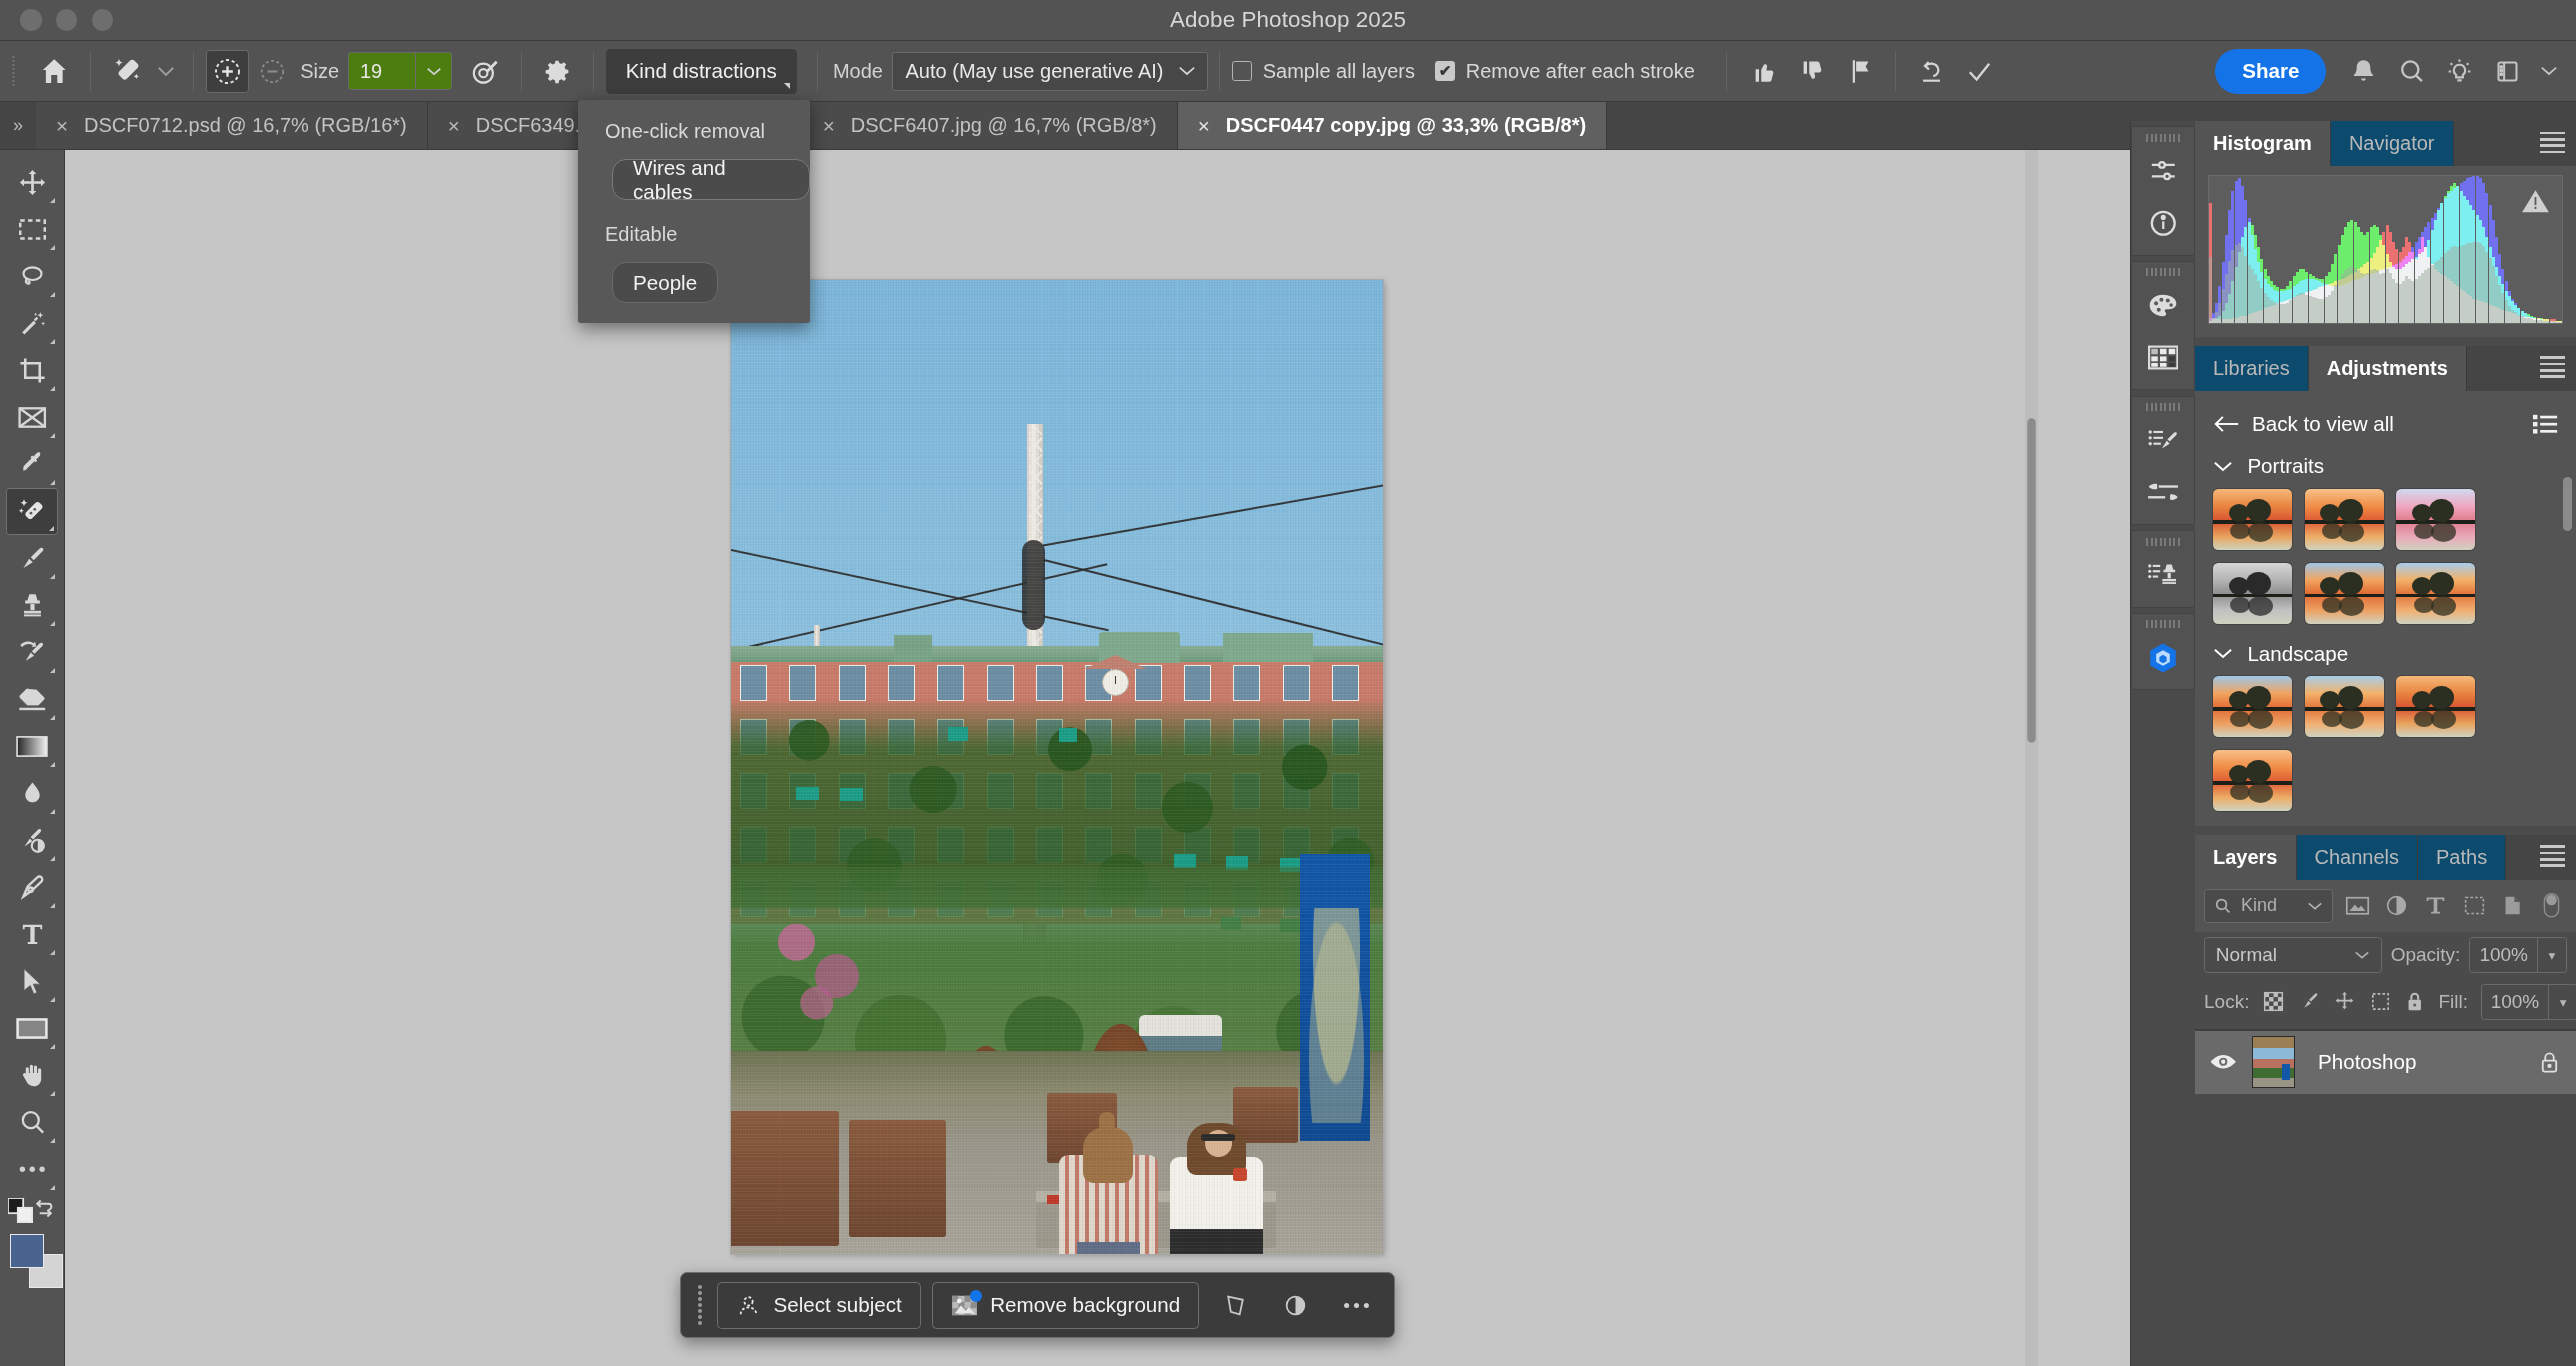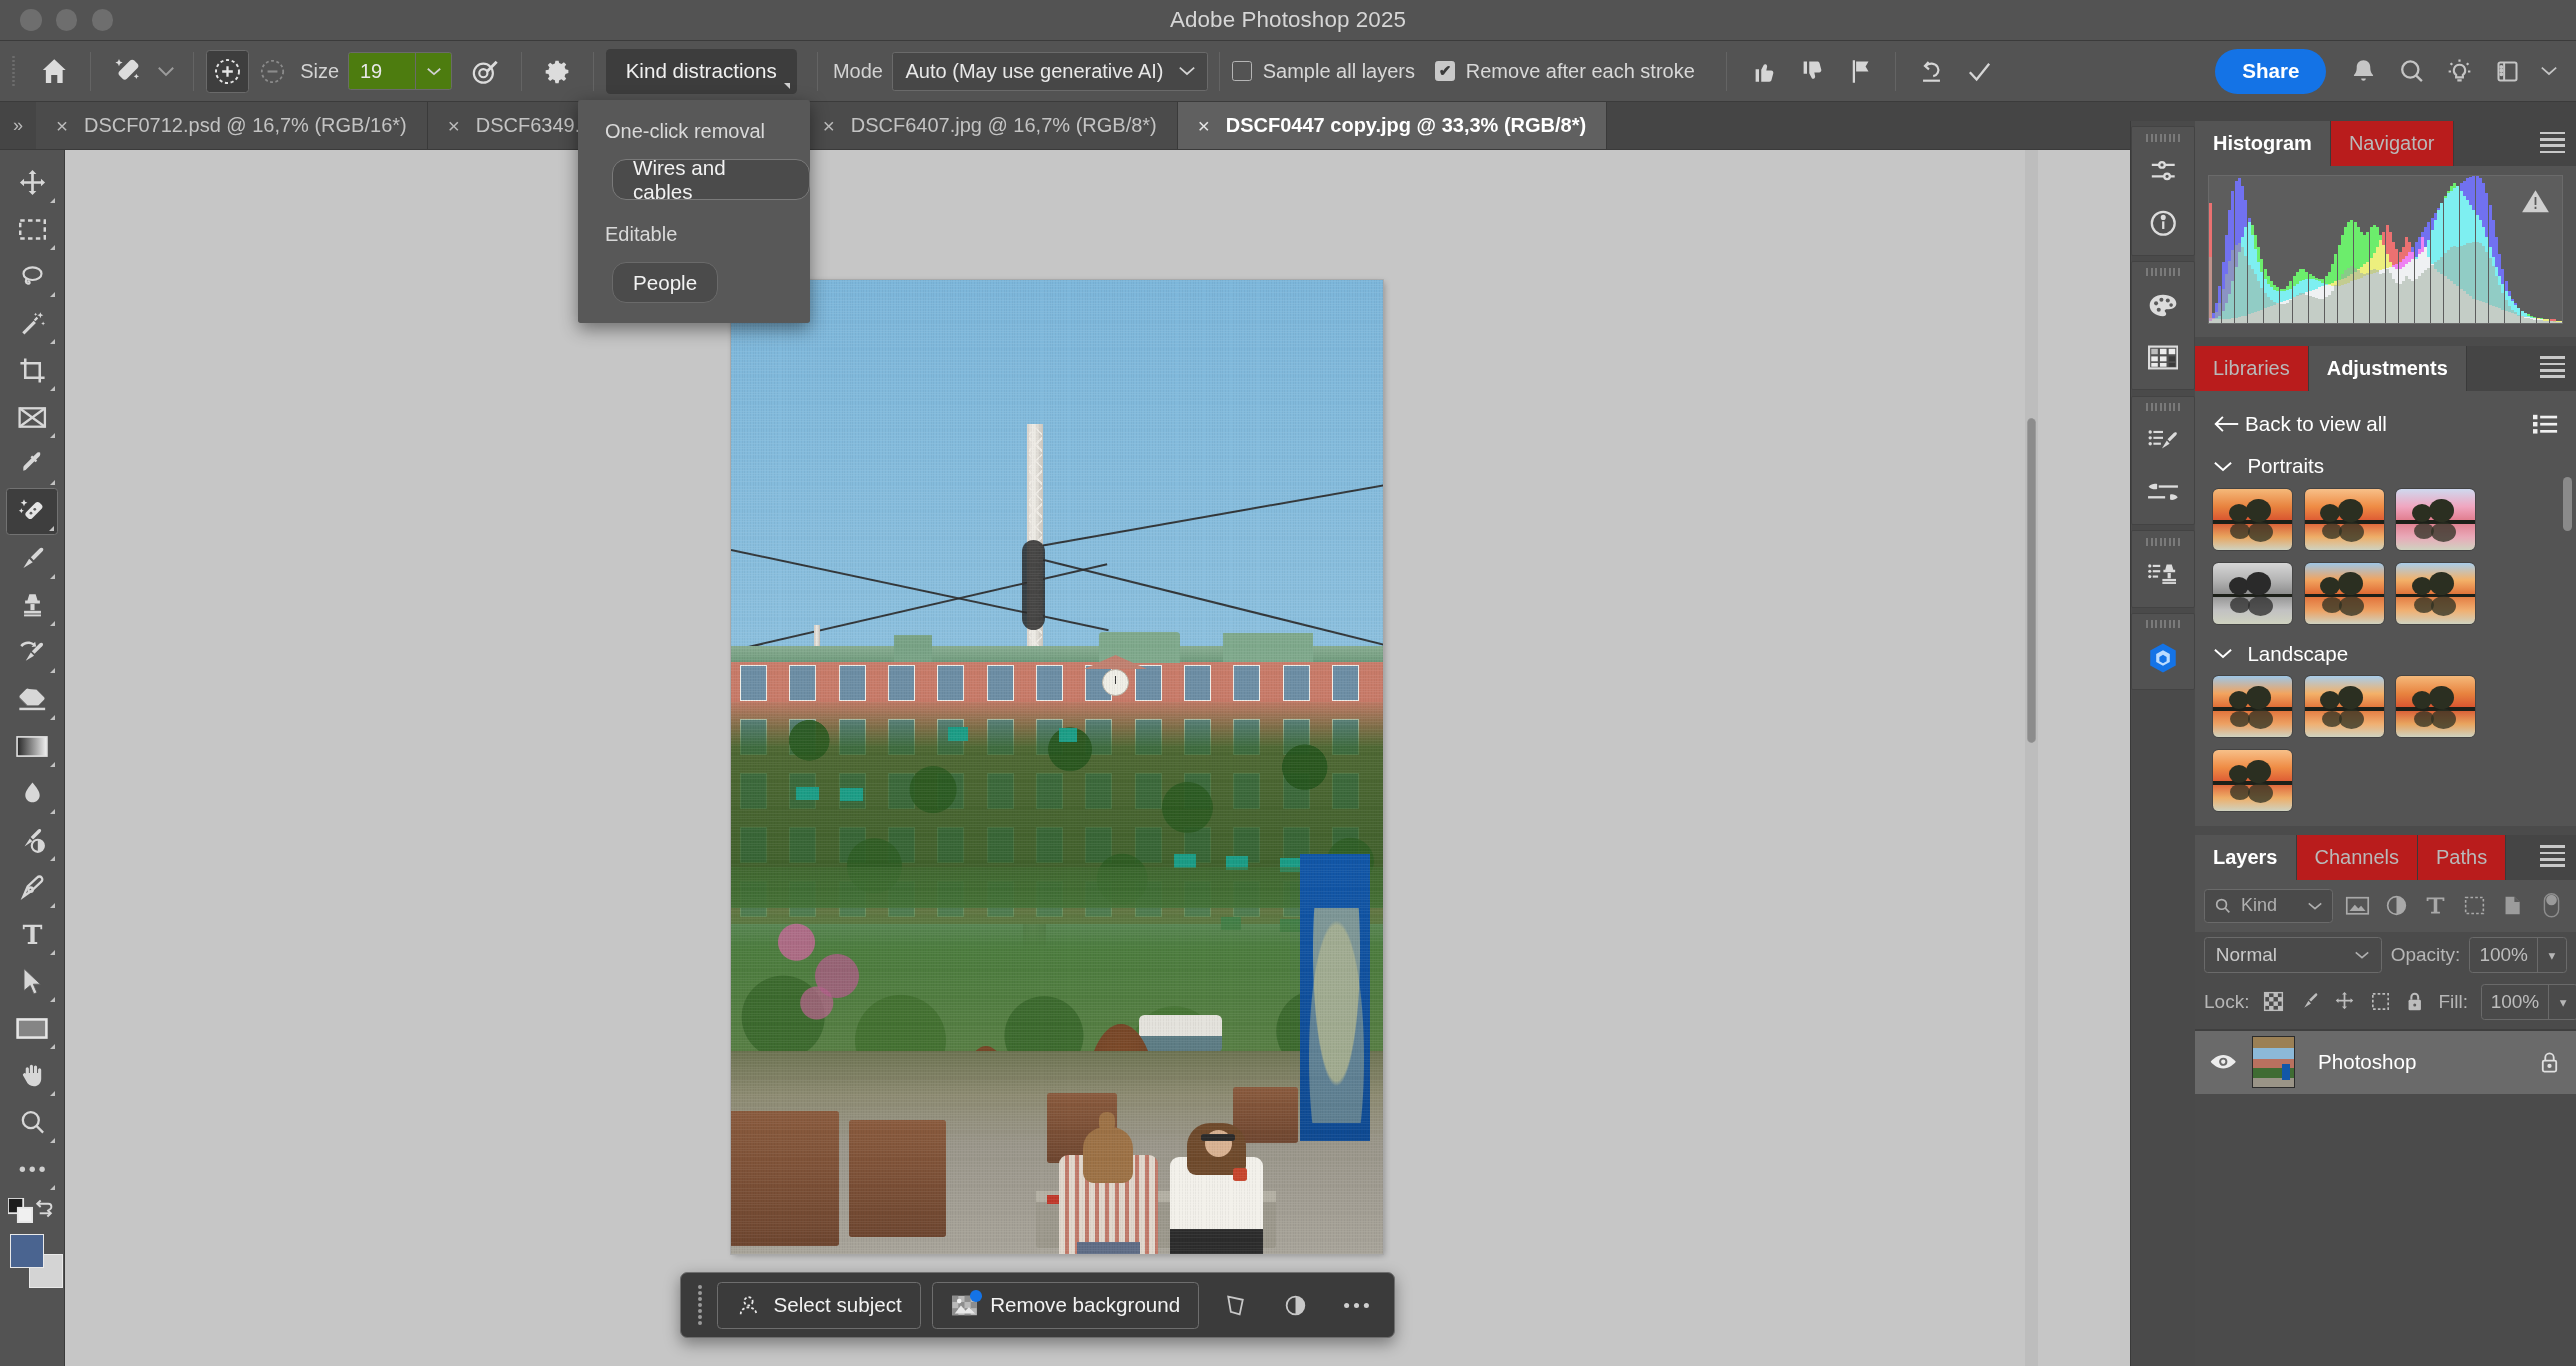--- a/index.html
+++ b/index.html
@@ -201,34 +201,34 @@
     background: #4a4a4a; border-left: 0.9px solid #3a3a3a; padding-top: 5.4px;
   }
   .rail-group { background:#525252; border:0.9px solid #434343; border-radius:1.8px; margin-bottom: 5.4px; padding-bottom:5.4px; }
   .rail-dots { display:flex; justify-content:center; gap:2.7px; padding: 6.3px 0 3.6px; }
   .rail-dots i { width:1.8px; height:8px; background:#7a7a7a; display:block; }
   .rail-icon { height: 52px; display:flex; align-items:center; justify-content:center; color:#dcdcdc; }
 
   
   .panels { position:absolute; right:0; top:121px; width:381px; bottom:0; background:#4b4b4b; }
   .panel-tabs { display:flex; align-items:stretch; height:45px; background:#3d3d3d; position:relative; }
-  .ptab { display:flex; align-items:center; padding: 0 18px; font-size:20px; color:#b9b9b9; background:#b91c1c; border-right:0.9px solid #3a3a3a; }
+  .ptab { display:flex; align-items:center; padding: 0 18px; font-size:20px; color:#b9b9b9; background:#0c4a6e; border-right:0.9px solid #3a3a3a; }
   .ptab.active { background:#545454; color:#ffffff; font-weight:700; }
   .ptab-filler { flex:1; background:#454545; }
   .ptab-menu { position:absolute; right:10.8px; top:10.8px; width:25px; }
   .ptab-menu i { display:block; height:2.7px; background:#c8c8c8; margin-bottom:3.6px; }
 
   .panel-body { background:#545454; padding: 9px 12.6px 12.6px; }
 
   .histo { position:relative; height:149px; background:#5d5d5d; border:0.9px solid #6a6a6a; overflow:hidden; }
   .hbar { position:absolute; bottom:0; width:1.8px; }
   .warn { position:absolute; right:12.6px; top:12.6px; width:29px; height:25px; }
 
   .adj-row { display:flex; align-items:center; justify-content:space-between; padding: 12.6px 5.4px 7.2px; }
-  .back-all { display:flex; align-items:center; gap:5px; font-size:20.6px; color:#ffffff; }
+  .back-all { display:flex; align-items:center; gap:12px; font-size:20.6px; color:#ffffff; }
   .sect-head { display:flex; align-items:center; gap:14.4px; font-size:20.6px; color:#ffffff; padding: 10.8px 5.4px 9px; }
   .thumbs { display:flex; gap:12.6px; padding: 1.8px 5.4px 7.2px; flex-wrap: wrap; width: 355px; }
   .thumb {
     width: 79px; height: 61px; border-radius: 5.4px; overflow:hidden; position:relative;
     box-shadow: 0 0 0 0.9px rgba(0,0,0,.2);
   }
   .th-sky { position:absolute; left:0; top:0; width:100%; height:52%; }
   .th-water { position:absolute; left:0; bottom:0; width:100%; height:48%; }
   .th-line { position:absolute; left:0; top:51%; width:100%; height:3.6px; background:#1d2019; }
   .th-tree { position:absolute; border-radius:50%; background:#2b2f21; }

